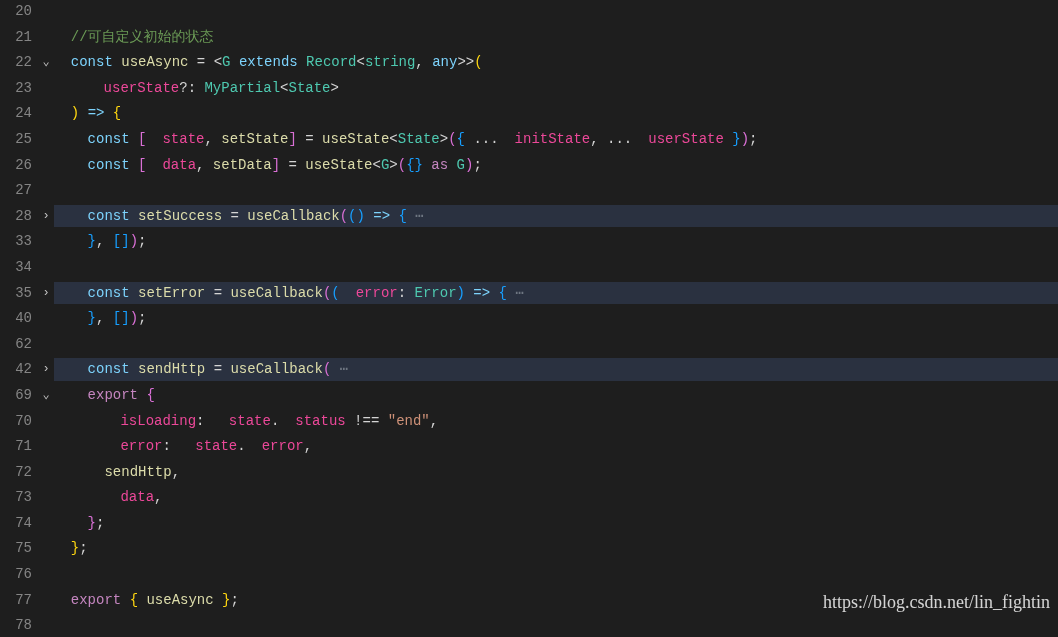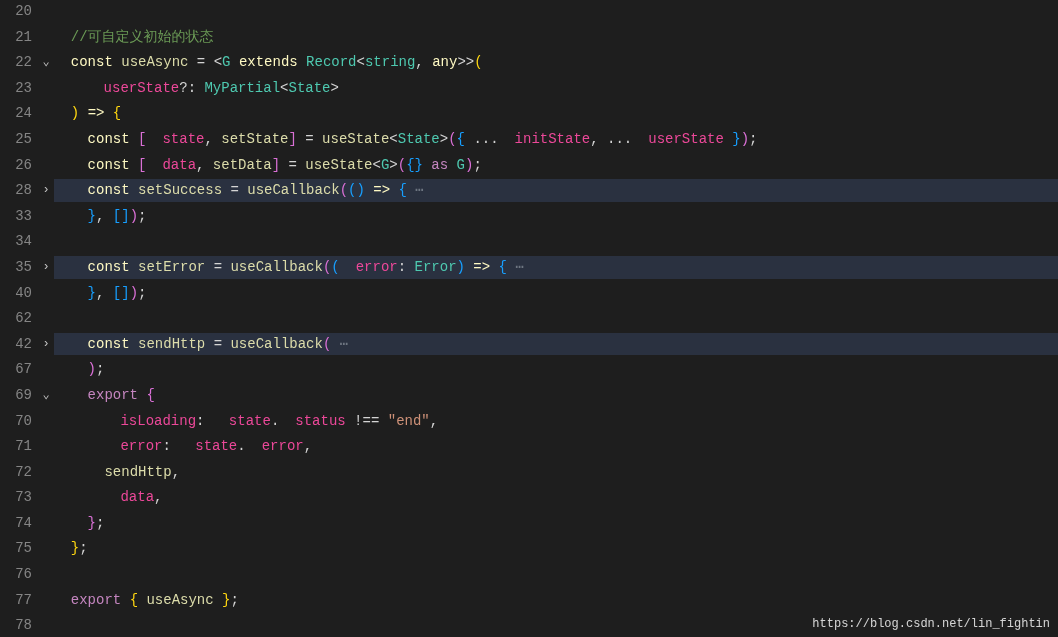--- a/index.html
+++ b/index.html
@@ -43,40 +43,40 @@
   }
   .code {
     white-space: pre;
     flex: 1;
   }
   .hl {
     background: #2a3140;
   }
   .comment { color: #6a9955; }
   .keyword { color: #c586c0; }
-  .storage { color: #fef9c3; }
+  .storage { color: #7dd3fc; }
   .var { color: #ec4899; margin-left: 16px; }
   .func { color: #dcdcaa; }
   .type { color: #4ec9b0; }
   .punc { color: #d4d4d4; }
   .brace { color: #ffd710; }
   .bracket { color: #da70d6; }
   .paren1 { color: #ffd710; }
   .paren2 { color: #da70d6; }
   .paren3 { color: #179fff; }
   .string { color: #ce9178; }
   .op { color: #d4d4d4; }
   .ellipsis { color: #6e7681; }
   .watermark {
     position: absolute;
     right: 8px;
-    bottom: 6px;
+    bottom: 24px;
     color: #e8e8e8;
-    font-family: Liberation Mono, monospace;
-    font-size: 12px;
+    font-family: Liberation Serif, serif;
+    font-size: 18px;
     opacity: 0.9;
   }
 </style>
 </head>
 <body>
 
 <div class="editor" id="editor">
     <div class="line">
       <div class="gutter">20</div>
       <div class="fold"></div>
@@ -106,20 +106,25 @@
       <div class="gutter">25</div>
       <div class="fold"></div>
       <div class="code"><span>    </span><span class="storage">const</span><span> </span><span class="bracket">[</span><span class="var">state</span><span class="punc">,</span><span> </span><span class="func">setState</span><span class="bracket">]</span><span> </span><span class="op">=</span><span> </span><span class="func">useState</span><span class="punc">&lt;</span><span class="type">State</span><span class="punc">&gt;</span><span class="paren2">(</span><span class="paren3">{</span><span> </span><span class="punc">...</span><span class="var">initState</span><span class="punc">,</span><span> </span><span class="punc">...</span><span class="var">userState</span><span> </span><span class="paren3">}</span><span class="paren2">)</span><span class="punc">;</span></div>
     </div>
     <div class="line">
       <div class="gutter">26</div>
       <div class="fold"></div>
       <div class="code"><span>    </span><span class="storage">const</span><span> </span><span class="bracket">[</span><span class="var">data</span><span class="punc">,</span><span> </span><span class="func">setData</span><span class="bracket">]</span><span> </span><span class="op">=</span><span> </span><span class="func">useState</span><span class="punc">&lt;</span><span class="type">G</span><span class="punc">&gt;</span><span class="paren2">(</span><span class="paren3">{}</span><span> </span><span class="keyword">as</span><span> </span><span class="type">G</span><span class="paren2">)</span><span class="punc">;</span></div>
     </div>
     <div class="line">
+      <div class="gutter">27</div>
+      <div class="fold"></div>
+      <div class="code"></div>
+    </div>
+    <div class="line">
       <div class="gutter">28</div>
       <div class="fold">›</div>
       <div class="code hl"><span>    </span><span class="storage">const</span><span> </span><span class="func">setSuccess</span><span> </span><span class="op">=</span><span> </span><span class="func">useCallback</span><span class="paren2">(</span><span class="paren3">()</span><span> </span><span class="storage">=&gt;</span><span> </span><span class="paren3">{</span><span class="ellipsis"> ⋯</span></div>
     </div>
     <div class="line">
       <div class="gutter">33</div>
       <div class="fold"></div>
       <div class="code"><span>    </span><span class="paren3">}</span><span class="punc">,</span><span> </span><span class="paren3">[]</span><span class="paren2">)</span><span class="punc">;</span></div>
     </div>
     <div class="line">
@@ -139,25 +144,20 @@
     </div>
     <div class="line">
       <div class="gutter">62</div>
       <div class="fold"></div>
       <div class="code"></div>
     </div>
     <div class="line">
       <div class="gutter">42</div>
       <div class="fold">›</div>
       <div class="code hl"><span>    </span><span class="storage">const</span><span> </span><span class="func">sendHttp</span><span> </span><span class="op">=</span><span> </span><span class="func">useCallback</span><span class="paren2">(</span><span class="ellipsis"> ⋯</span></div>
-    </div>
-    <div class="line">
-      <div class="gutter">67</div>
-      <div class="fold"></div>
-      <div class="code"><span>    </span><span class="paren2">)</span><span class="punc">;</span></div>
     </div>
     <div class="line">
       <div class="gutter">69</div>
       <div class="fold">⌄</div>
       <div class="code"><span>    </span><span class="keyword">export</span><span> </span><span class="paren2">{</span></div>
     </div>
     <div class="line">
       <div class="gutter">70</div>
       <div class="fold"></div>
       <div class="code"><span>      </span><span class="var">isLoading</span><span class="punc">:</span><span> </span><span class="var">state</span><span class="punc">.</span><span class="var">status</span><span> </span><span class="op">!==</span><span> </span><span class="string">"end"</span><span class="punc">,</span></div>

